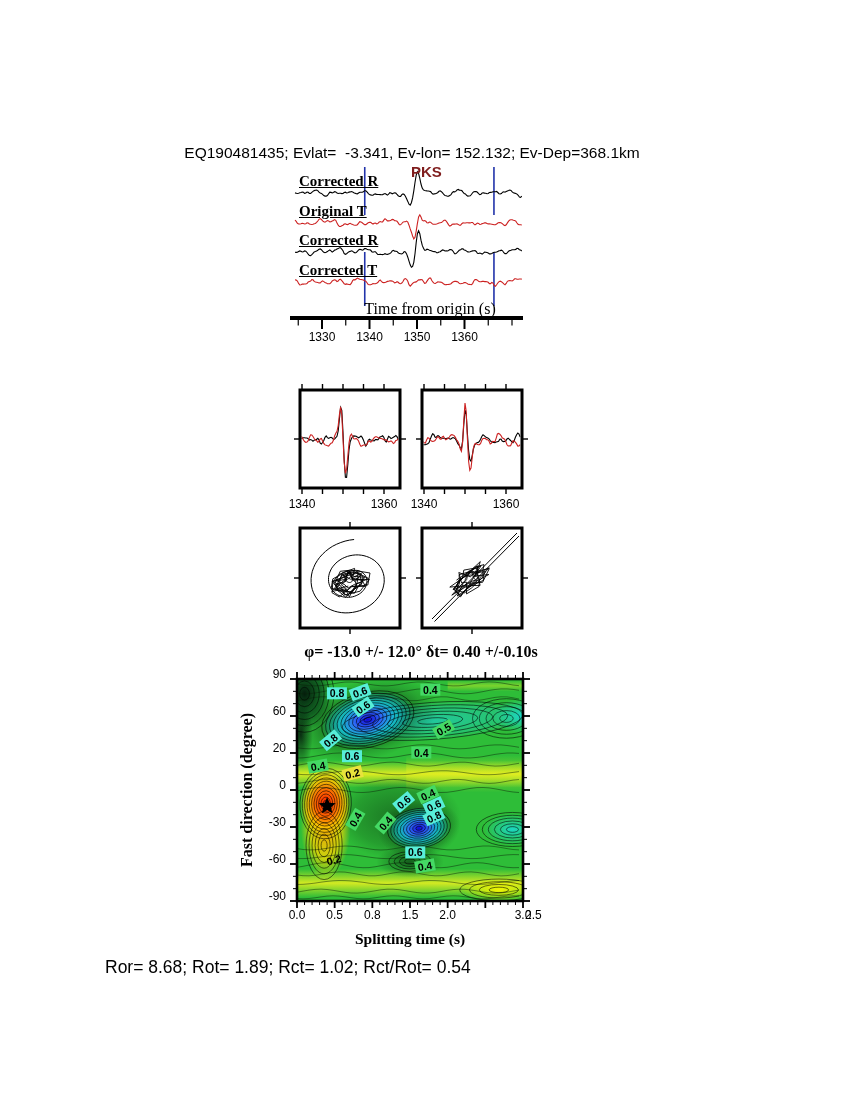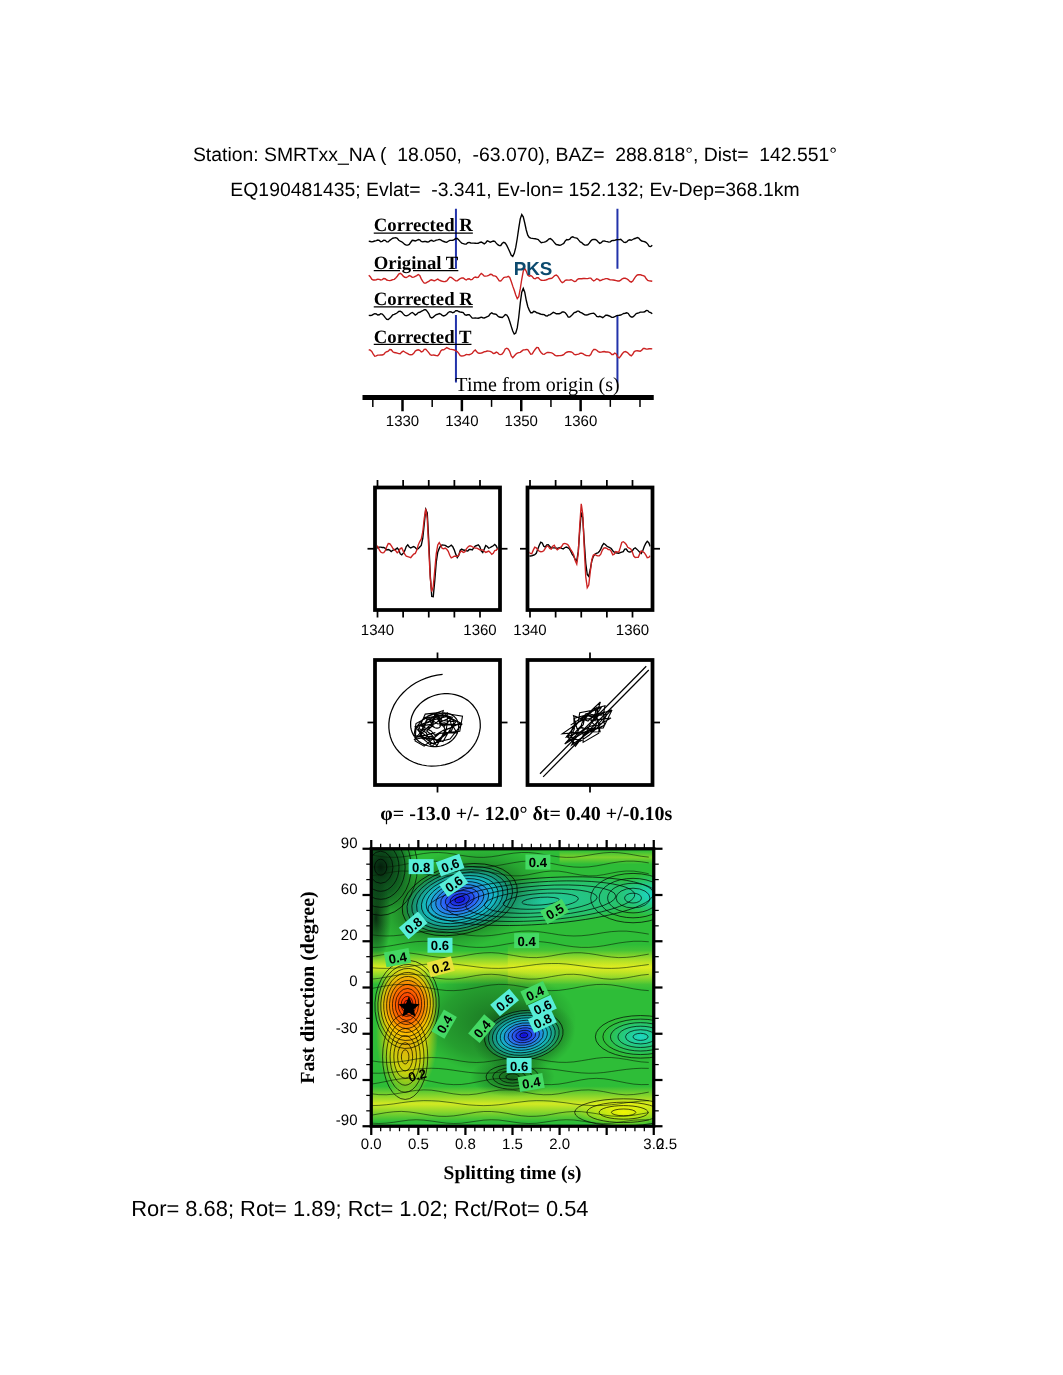--- a/index.html
+++ b/index.html
@@ -3,21 +3,21 @@
 <meta charset="utf-8">
 <style>
   html,body{margin:0;padding:0;background:#fff;}
   .canvas{position:relative;width:850px;height:1100px;background:#fff;overflow:hidden;
           font-family:"Liberation Sans","DejaVu Sans",sans-serif;color:#000;}
   svg{position:absolute;left:0;top:0;}
   .lbl{position:absolute;white-space:pre;}
   .hdr{left:0;top:0;width:824px;text-align:center;font-size:15.5px;}
   .tracelab{font-family:"Liberation Serif","DejaVu Serif",serif;font-weight:bold;font-size:15px;
             text-decoration:underline;}
-  .pks{left:411px;top:163px;color:#0c4a6e;font-size:15px;font-weight:bold;margin-top:44px;}
+  .pks{left:411px;top:163px;color:#7f1d1d;font-size:15px;font-weight:bold;}
   .taxis{left:330px;top:300px;width:200px;text-align:center;
          font-family:"Liberation Serif","DejaVu Serif",serif;font-size:16px;}
   .num{font-size:12px;}
   .tick-c{text-align:center;width:60px;}
   .tick-r{text-align:right;width:56px;}
   .ctitle{left:265px;top:643px;width:312px;text-align:center;font-weight:bold;font-size:16px;
           font-family:"Liberation Serif","DejaVu Serif",serif;}
   .ylab{left:247px;top:790px;transform:translate(-50%,-50%) rotate(-90deg);
         font-family:"Liberation Serif","DejaVu Serif",serif;font-weight:bold;font-size:16px;white-space:nowrap;}
   .xlab{left:310px;top:930px;width:200px;text-align:center;
@@ -469,21 +469,20 @@
         <line x1="523" y1="716" x2="530" y2="716" stroke="#000" stroke-width="1.8"></line>
         <line x1="293" y1="703.6666666666666" x2="297" y2="703.6666666666666" stroke="#000" stroke-width="1"></line>
         <line x1="523" y1="703.6666666666666" x2="527" y2="703.6666666666666" stroke="#000" stroke-width="1"></line>
         <line x1="293" y1="691.3333333333334" x2="297" y2="691.3333333333334" stroke="#000" stroke-width="1"></line>
         <line x1="523" y1="691.3333333333334" x2="527" y2="691.3333333333334" stroke="#000" stroke-width="1"></line>
         <line x1="290" y1="679" x2="297" y2="679" stroke="#000" stroke-width="1.8"></line>
         <line x1="523" y1="679" x2="530" y2="679" stroke="#000" stroke-width="1.8"></line>
       </g>
     </svg>
 
-  <div class="lbl hdr" style="top:116px">Station: SMRTxx_NA (  18.050,  -63.070), BAZ=  288.818°, Dist=  142.551°</div>
   <div class="lbl hdr" style="top:144px">EQ190481435; Evlat=  -3.341, Ev-lon= 152.132; Ev-Dep=368.1km</div>
 
   <div class="lbl tracelab" style="left:299px;top:173px">Corrected R</div>
   <div class="lbl tracelab" style="left:299px;top:203px">Original T</div>
   <div class="lbl tracelab" style="left:299px;top:232px">Corrected R</div>
   <div class="lbl tracelab" style="left:299px;top:262px">Corrected T</div>
 
   <div class="lbl pks">PKS</div>
   <div class="lbl taxis">Time from origin (s)</div>
 

